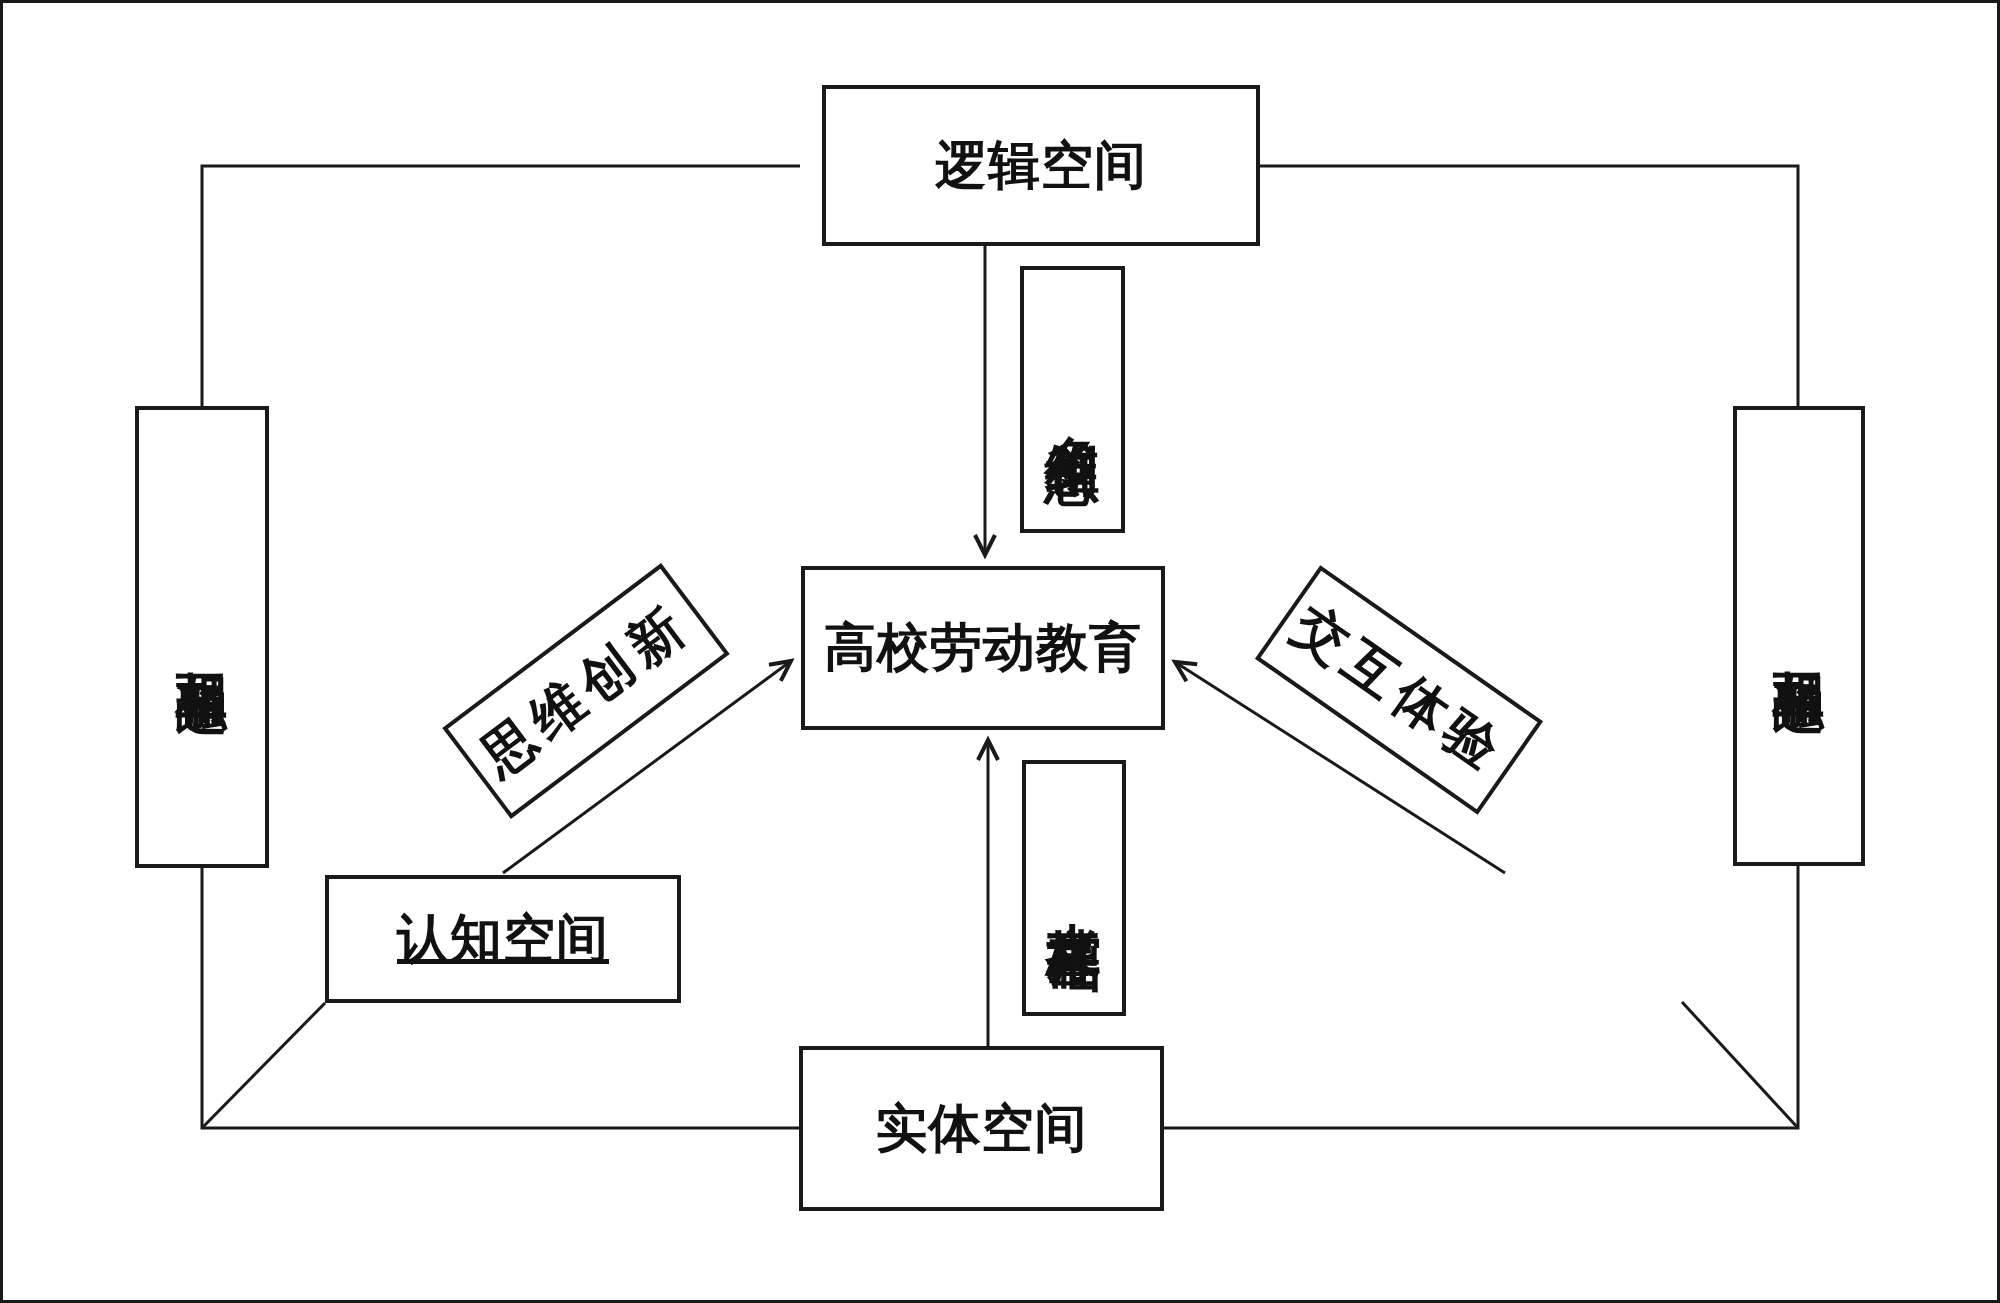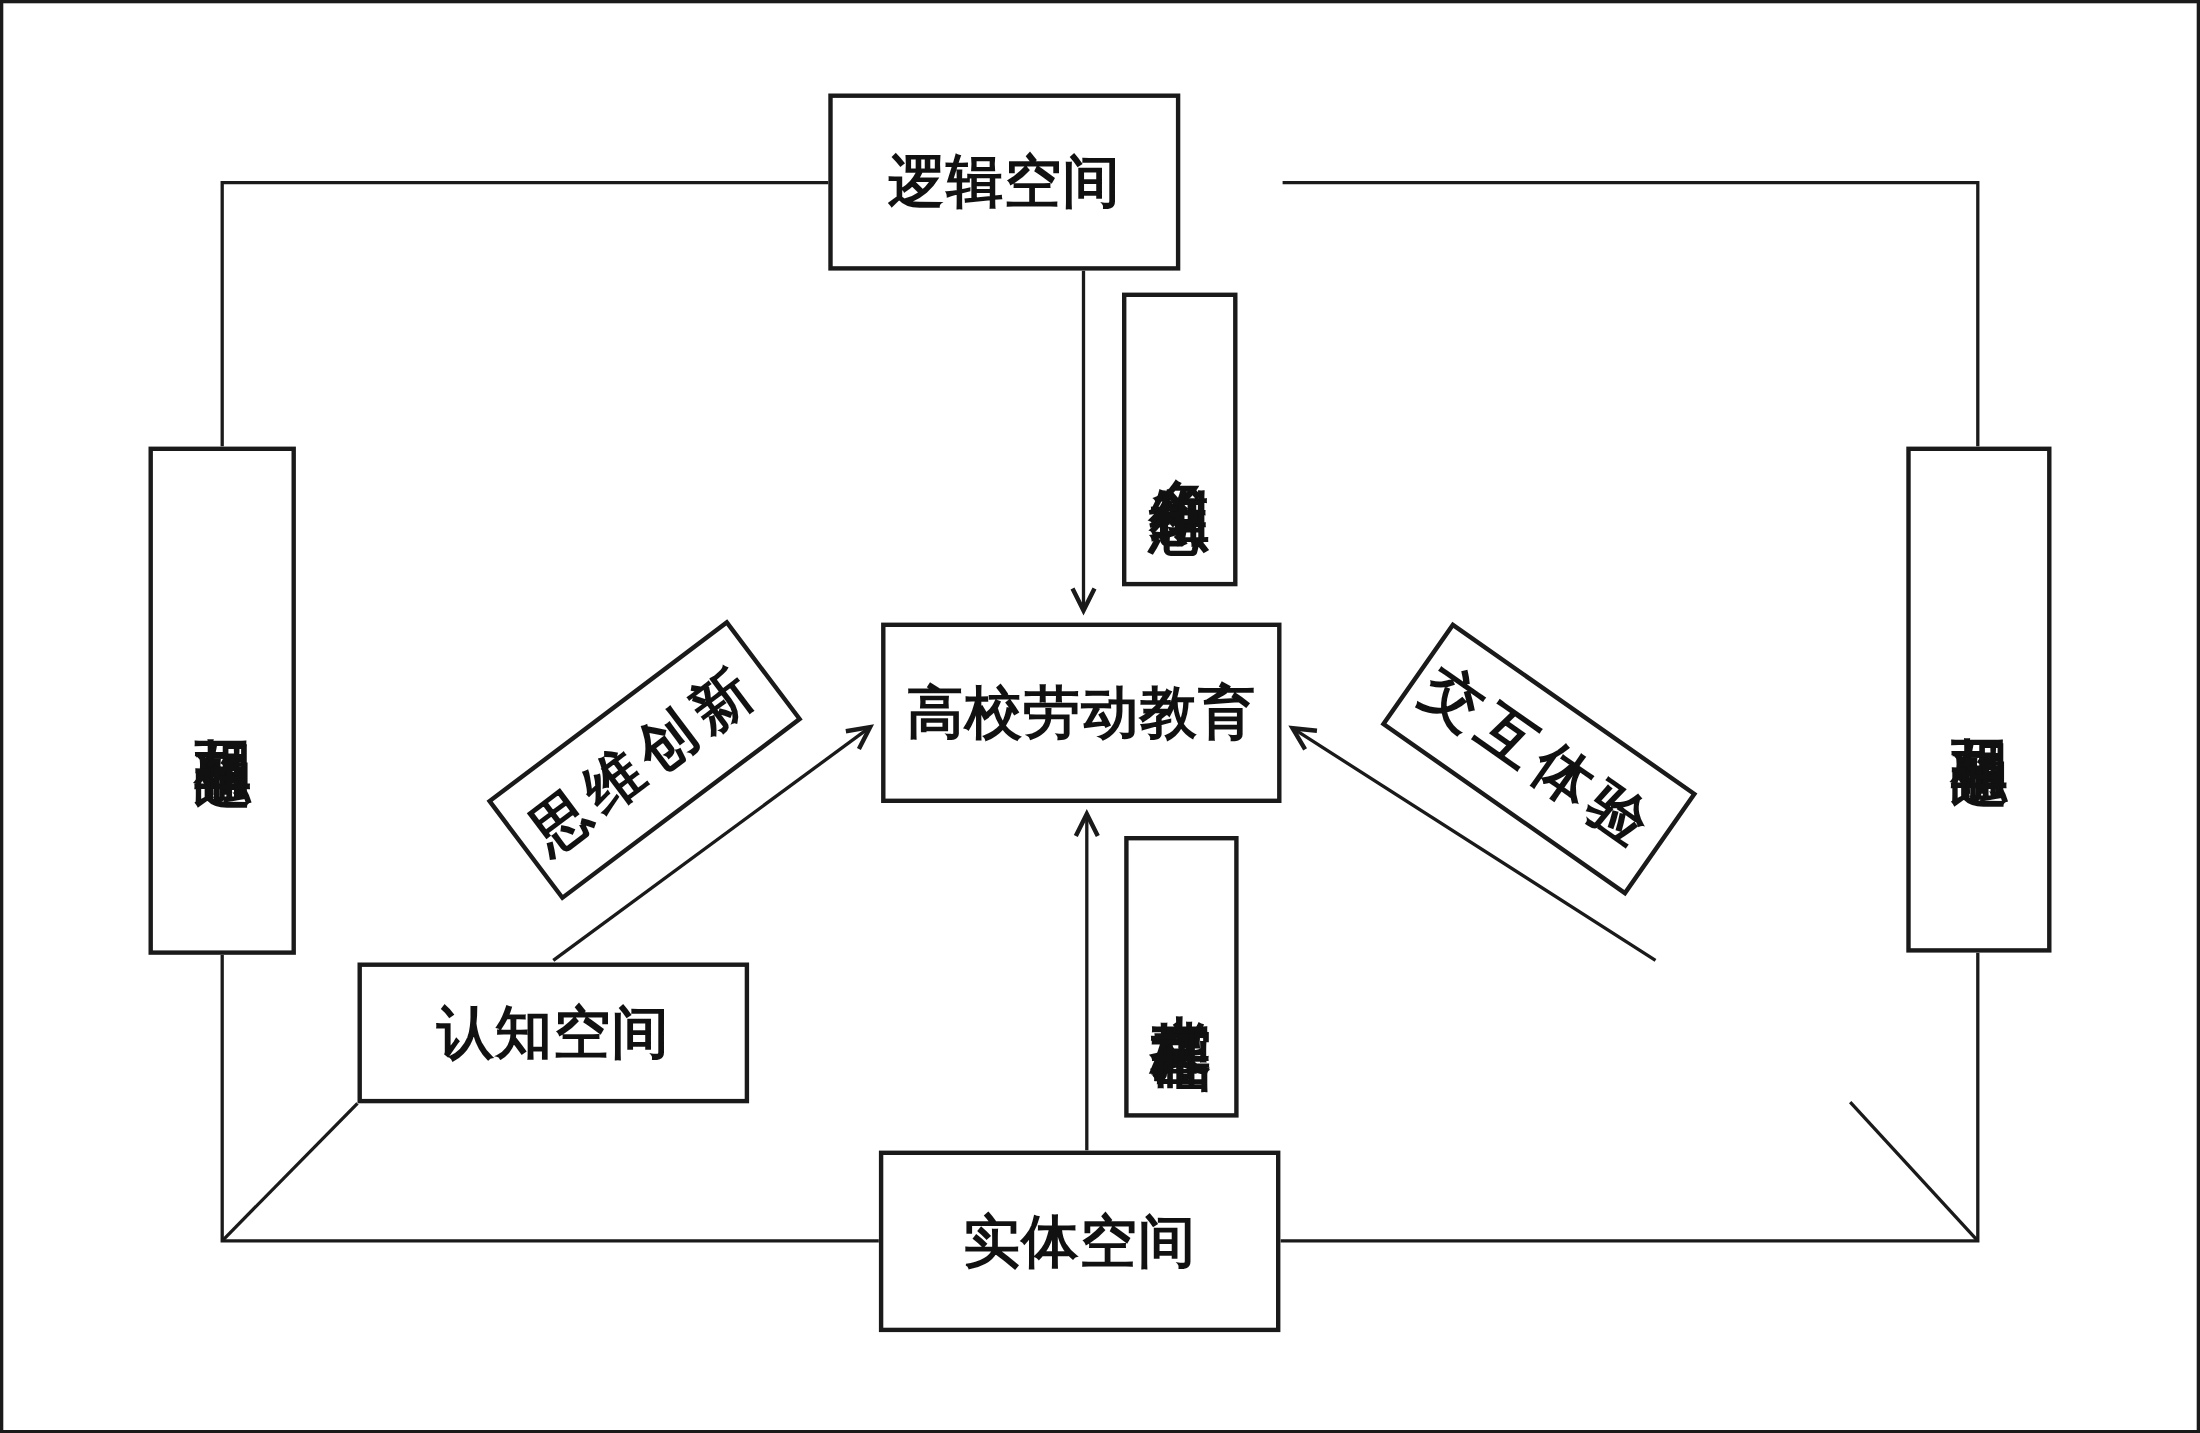--- a/index.html
+++ b/index.html
@@ -34,24 +34,24 @@
   }
   .h-label { font-size: 52px; letter-spacing: 1px; white-space: nowrap; }
   .v-label {
     writing-mode: vertical-rl;
     text-orientation: upright;
     font-size: 52px;
     letter-spacing: 4px;
     white-space: nowrap;
   }
   
-  .box-logic     { left: 750px;  top: 82px;   width: 320px; height: 161px; }
+  .box-logic     { left: 819px;  top: 82px;   width: 438px; height: 161px; }
   .box-center    { left: 798px;  top: 563px;  width: 364px; height: 164px; }
   .box-entity    { left: 796px;  top: 1043px; width: 365px; height: 165px; }
-  .box-cognitive { left: 322px;  top: 872px;  width: 356px; height: 128px; font-size: 50px; }
+  .box-cognitive { left: 322px;  top: 872px;  width: 356px; height: 128px; font-size: 50px; text-decoration: underline; }
   .box-immersion { left: 1322px; top: 872px;  width: 357px; height: 127px; font-size: 50px; }
   .box-fuse-left  { left: 132px;  top: 403px; width: 134px; height: 462px; }
   .box-fuse-right { left: 1730px; top: 403px; width: 132px; height: 460px; }
   .box-multidim  { left: 1017px; top: 263px;  width: 105px; height: 267px; }
   .box-support   { left: 1019px; top: 757px;  width: 104px; height: 256px; }
   .box-multidim .v-label, .box-support .v-label { font-size: 55px; letter-spacing: 5px; }
   .box-thinking {
     left: 446px; top: 631px; width: 274px; height: 114px;
     transform: rotate(-37deg);
     font-size: 53px; letter-spacing: 8px;

